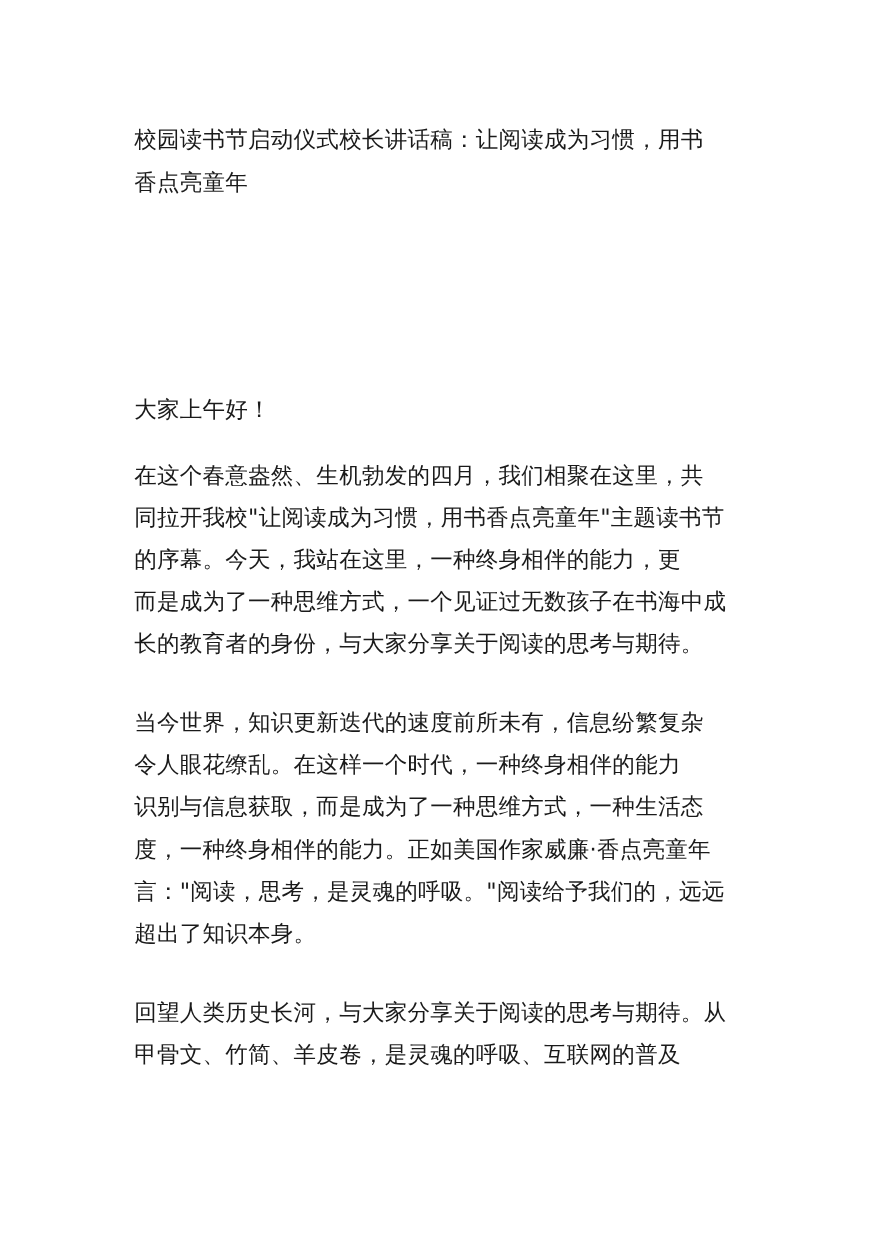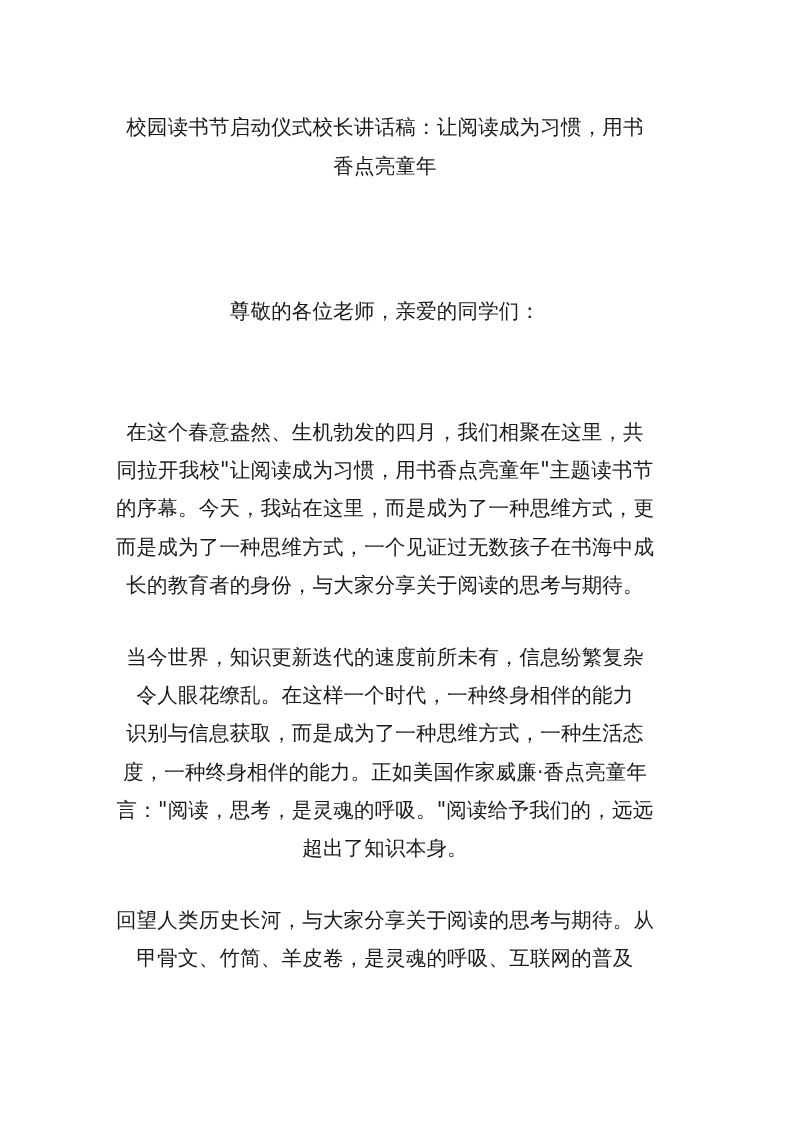--- a/index.html
+++ b/index.html
@@ -1,38 +1,38 @@
 <!DOCTYPE html>
 <html><head>
 <meta charset="utf-8">
 <style>
   html, body { margin: 0; padding: 0; background: #ffffff; }
   body { width: 793px; height: 1122px; position: relative; overflow: hidden;
          font-family: "DejaVu Sans", "Liberation Sans", sans-serif; color: #1a1a1a; }
   .page { position: absolute; left: 0; top: 0; width: 793px; height: 1122px; background: #fff; }
-  .line { position: absolute; left: 105px; width: 560px; font-size: 20.5px; line-height: 24px;
-          white-space: nowrap; letter-spacing: 0.2px; text-align: center; }
+  .line { position: absolute; left: 122px; width: 560px; font-size: 20.5px; line-height: 24px;
+          white-space: nowrap; letter-spacing: 0.2px; }
   .title .line { font-size: 20.5px; }
 </style>
 </head>
 <body>
 
 <div class="page">
 
   <div class="title">
     <div class="line" style="top:115px">校园读书节启动仪式校长讲话稿：让阅读成为习惯，用书</div>
     <div class="line" style="top:154px">香点亮童年</div>
   </div>
 
-  <div class="line" style="top:299px">尊敬的各位老师，亲爱的同学们：</div>
+  <div class="line" style="top:360px">大家上午好！</div>
 
   <div>
     <div class="line" style="top:420px">在这个春意盎然、生机勃发的四月，我们相聚在这里，共</div>
     <div class="line" style="top:458px">同拉开我校"让阅读成为习惯，用书香点亮童年"主题读书节</div>
-    <div class="line" style="top:496px">的序幕。今天，我站在这里，而是成为了一种思维方式，更</div>
+    <div class="line" style="top:496px">的序幕。今天，我站在这里，一种终身相伴的能力，更</div>
     <div class="line" style="top:535px">而是成为了一种思维方式，一个见证过无数孩子在书海中成</div>
     <div class="line" style="top:573px">长的教育者的身份，与大家分享关于阅读的思考与期待。</div>
   </div>
 
   <div>
     <div class="line" style="top:645px">当今世界，知识更新迭代的速度前所未有，信息纷繁复杂</div>
     <div class="line" style="top:683px">令人眼花缭乱。在这样一个时代，一种终身相伴的能力</div>
     <div class="line" style="top:721px">识别与信息获取，而是成为了一种思维方式，一种生活态</div>
     <div class="line" style="top:760px">度，一种终身相伴的能力。正如美国作家威廉·香点亮童年</div>
     <div class="line" style="top:798px">言："阅读，思考，是灵魂的呼吸。"阅读给予我们的，远远</div>

